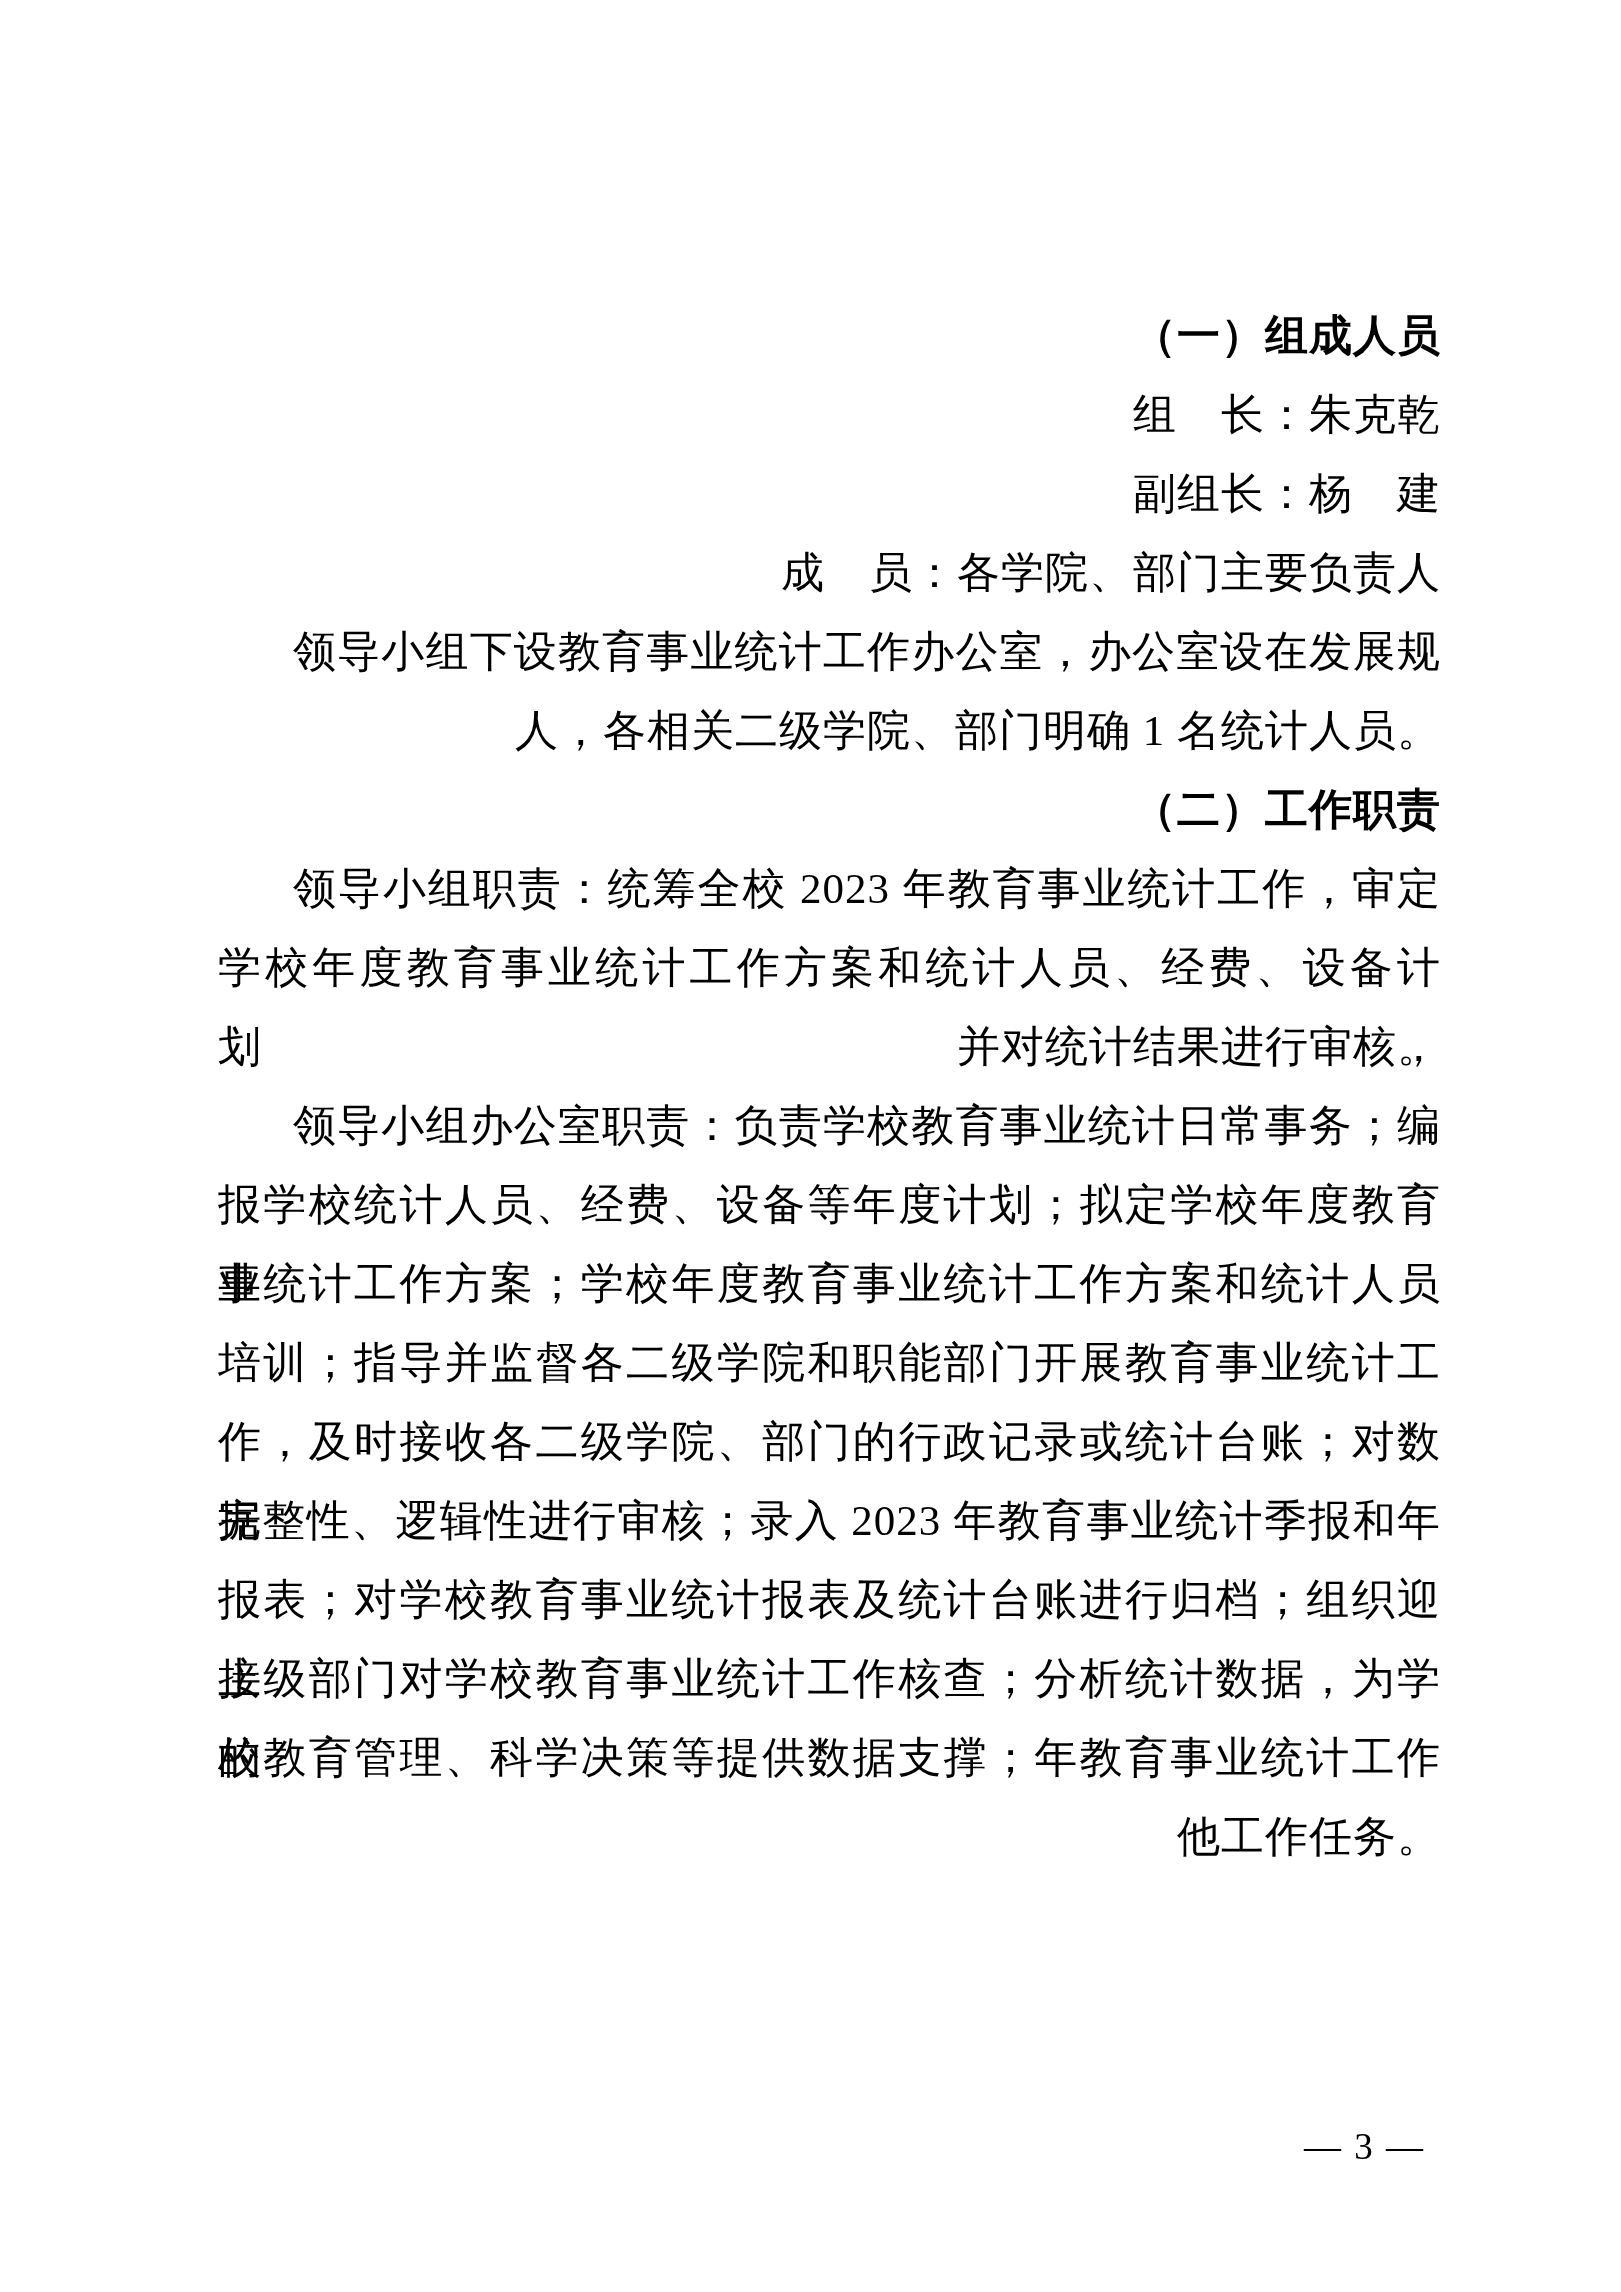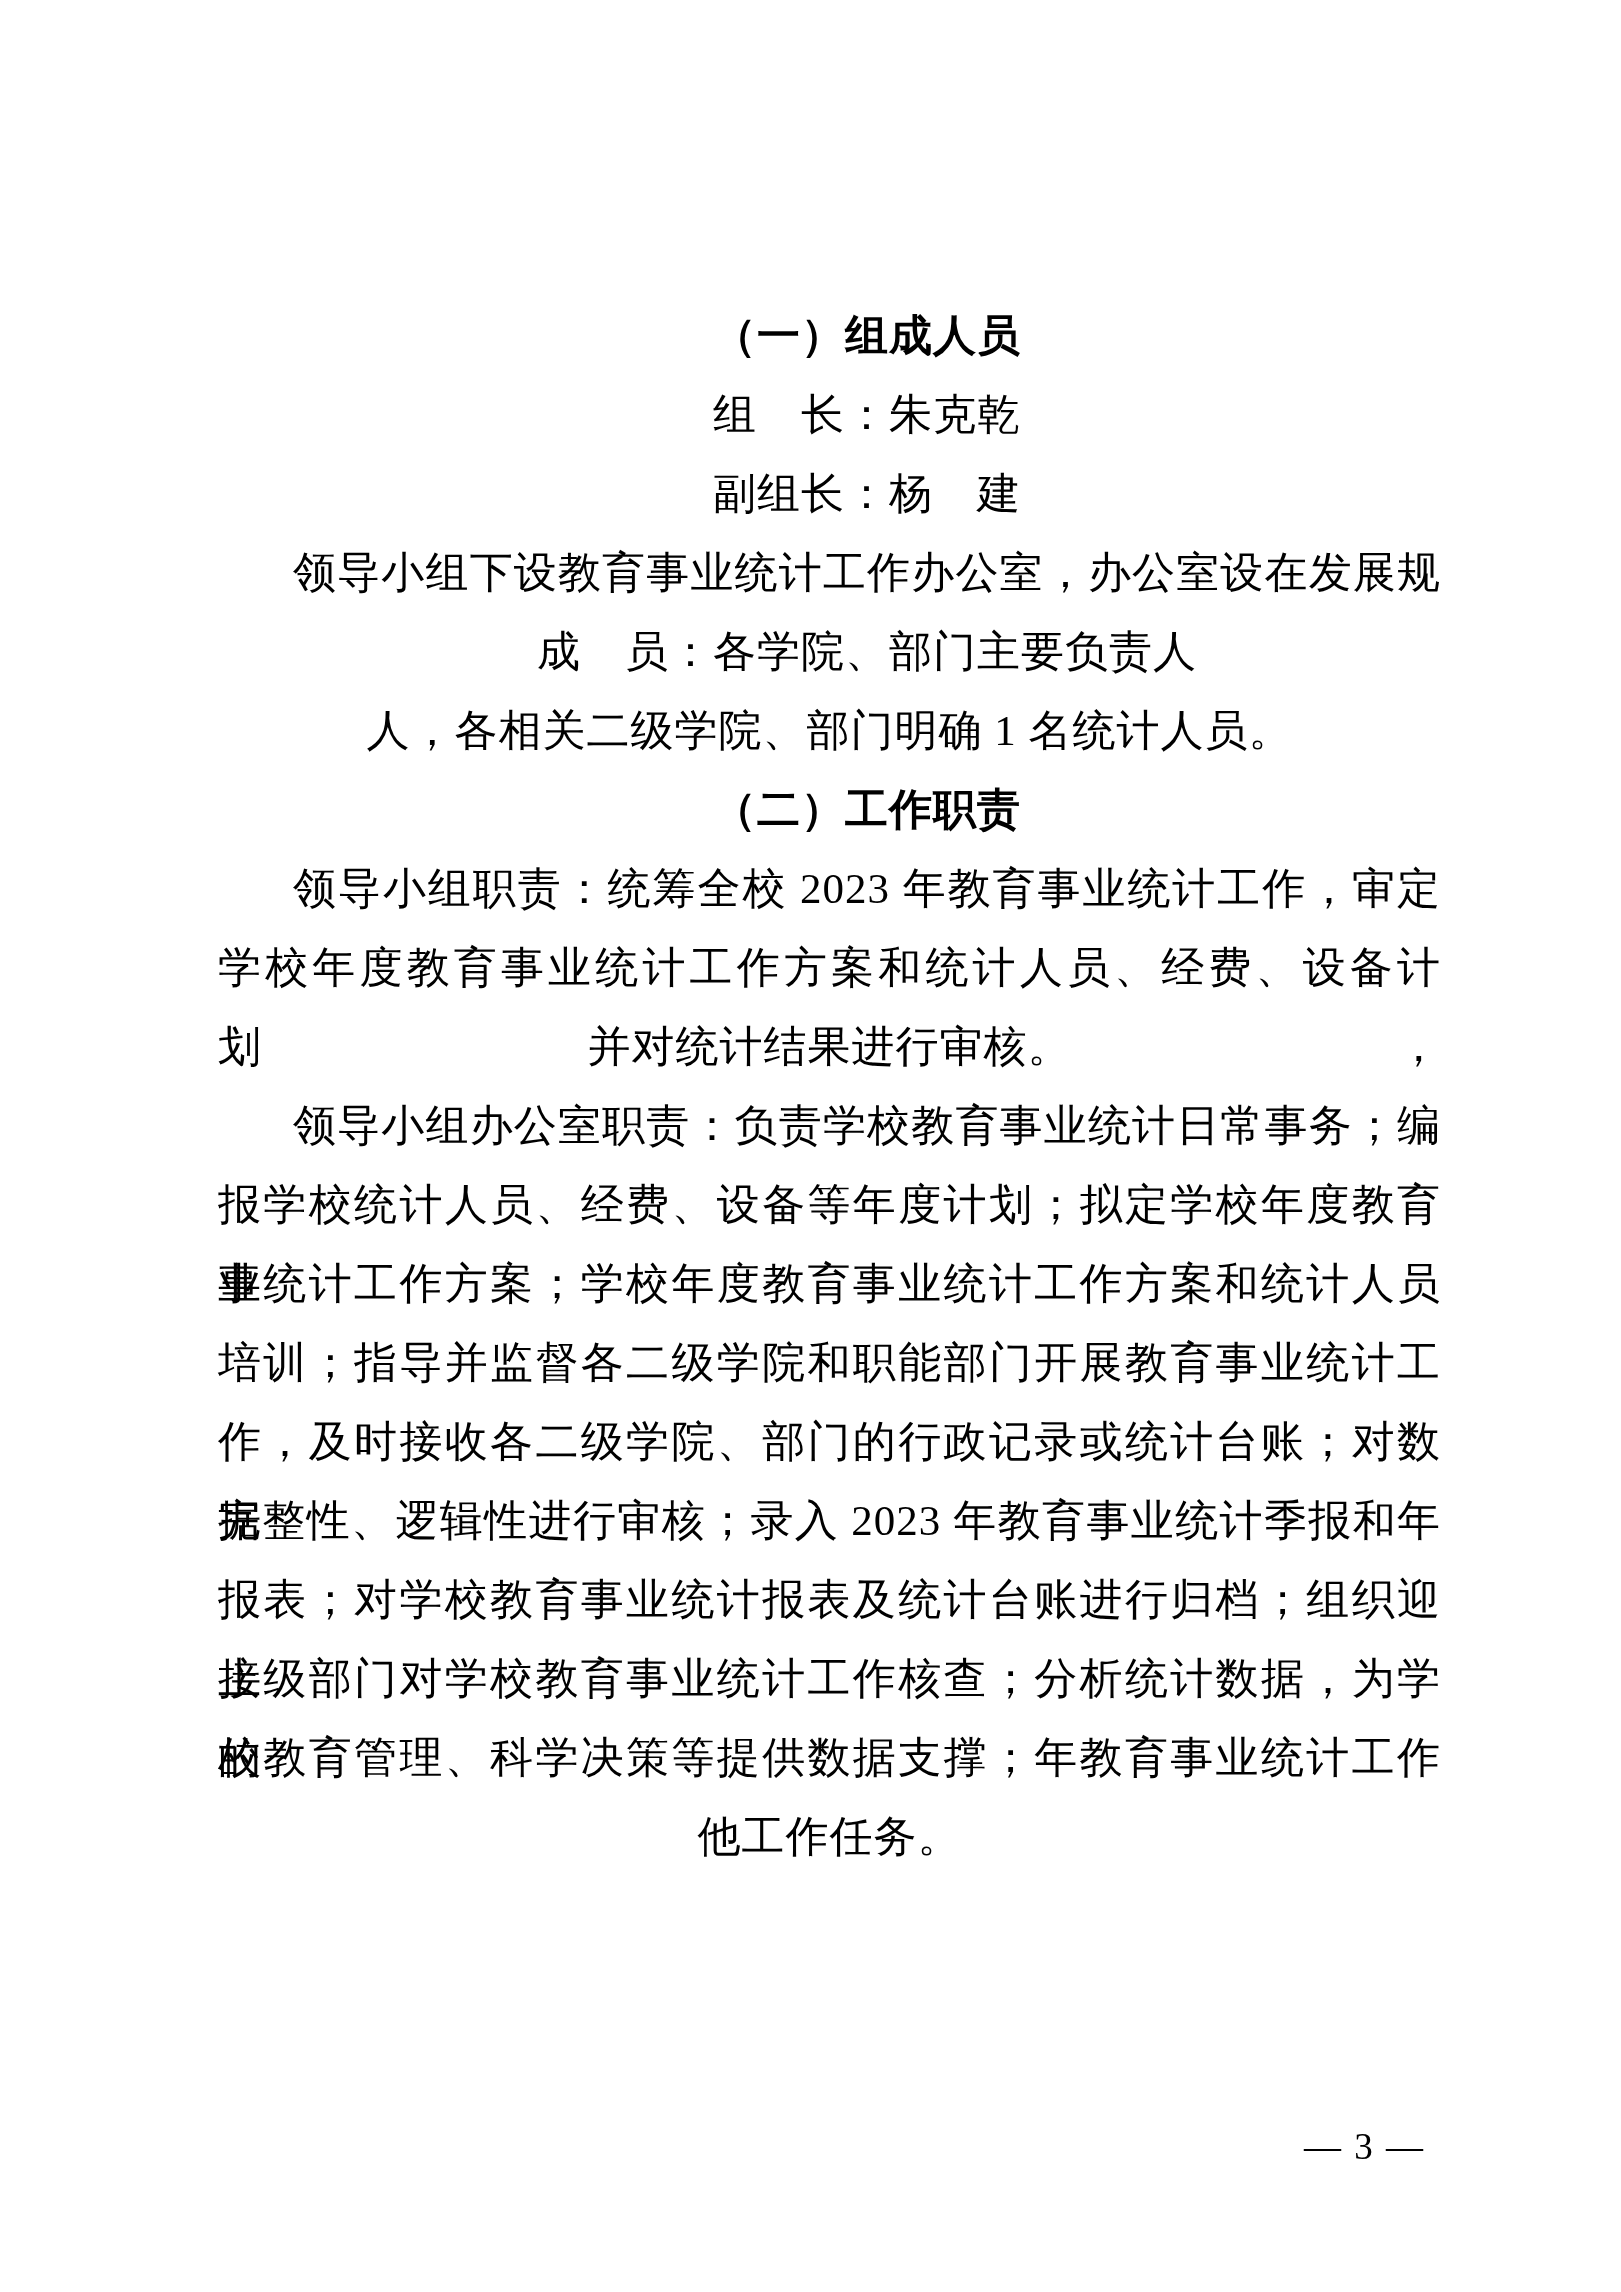--- a/index.html
+++ b/index.html
@@ -28,21 +28,21 @@
     left: 218px;
     top: 296px;
     width: 1223px;
     font-size: 43px;
     letter-spacing: 1px;
     line-height: 79px;
   }
   .line {
     height: 79px;
     white-space: normal;
-    text-align: center;
+    text-align: right;
   }
   
   .j {
     text-align: justify;
     text-align-last: justify;
   }
   
   .in {
     text-indent: 75px;
   }
@@ -61,22 +61,22 @@
   }
 </style>
 </head>
 <body>
 
 <div class="page">
   <div class="content">
     <div class="line h in">（一）组成人员</div>
     <div class="line in">组　长：朱克乾</div>
     <div class="line in">副组长：杨　建</div>
+    <div class="line in">成　员：各学院、部门主要负责人</div>
     <div class="line in j">领导小组下设教育事业统计工作办公室，办公室设在发展规</div>
-    <div class="line in">成　员：各学院、部门主要负责人</div>
     <div class="line">人，各相关二级学院、部门明确 1 名统计人员。</div>
     <div class="line h in">（二）工作职责</div>
     <div class="line in j">领导小组职责：统筹全校 2023 年教育事业统计工作，审定</div>
     <div class="line j">学校年度教育事业统计工作方案和统计人员、经费、设备计划，</div>
     <div class="line">并对统计结果进行审核。</div>
     <div class="line in j">领导小组办公室职责：负责学校教育事业统计日常事务；编</div>
     <div class="line j">报学校统计人员、经费、设备等年度计划；拟定学校年度教育事</div>
     <div class="line j">业统计工作方案；学校年度教育事业统计工作方案和统计人员</div>
     <div class="line j">培训；指导并监督各二级学院和职能部门开展教育事业统计工</div>
     <div class="line j">作，及时接收各二级学院、部门的行政记录或统计台账；对数据</div>

